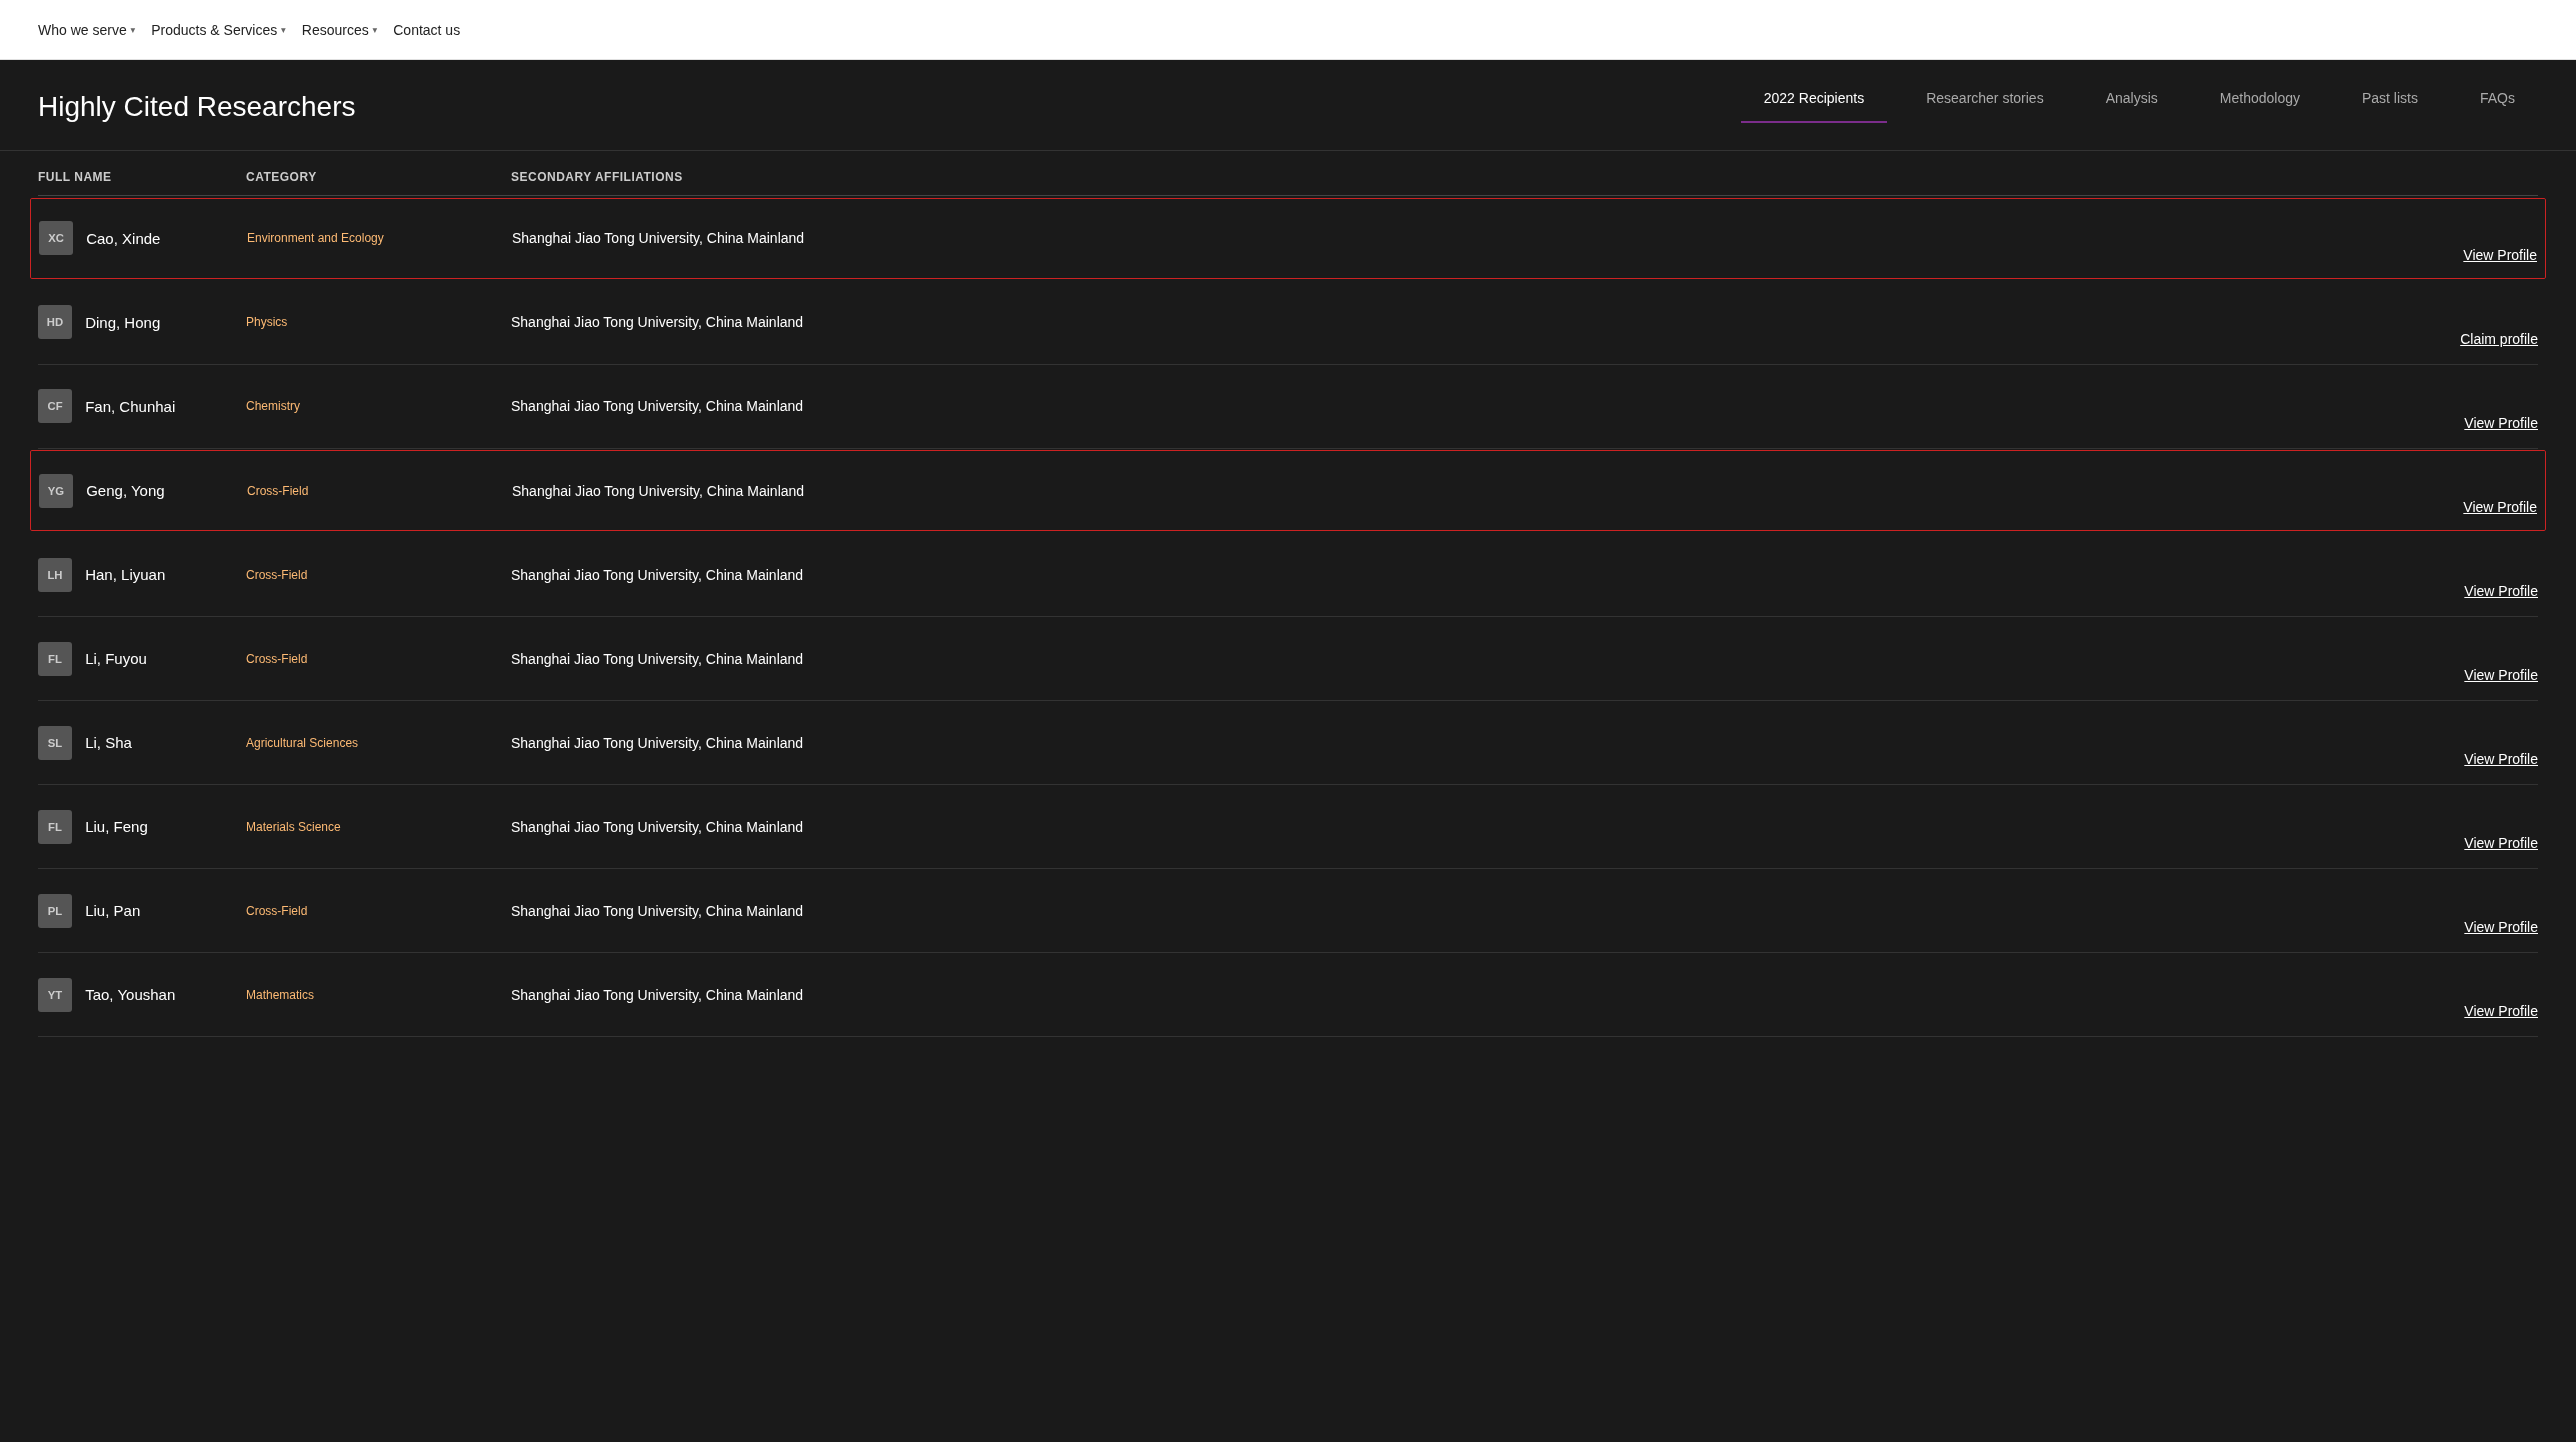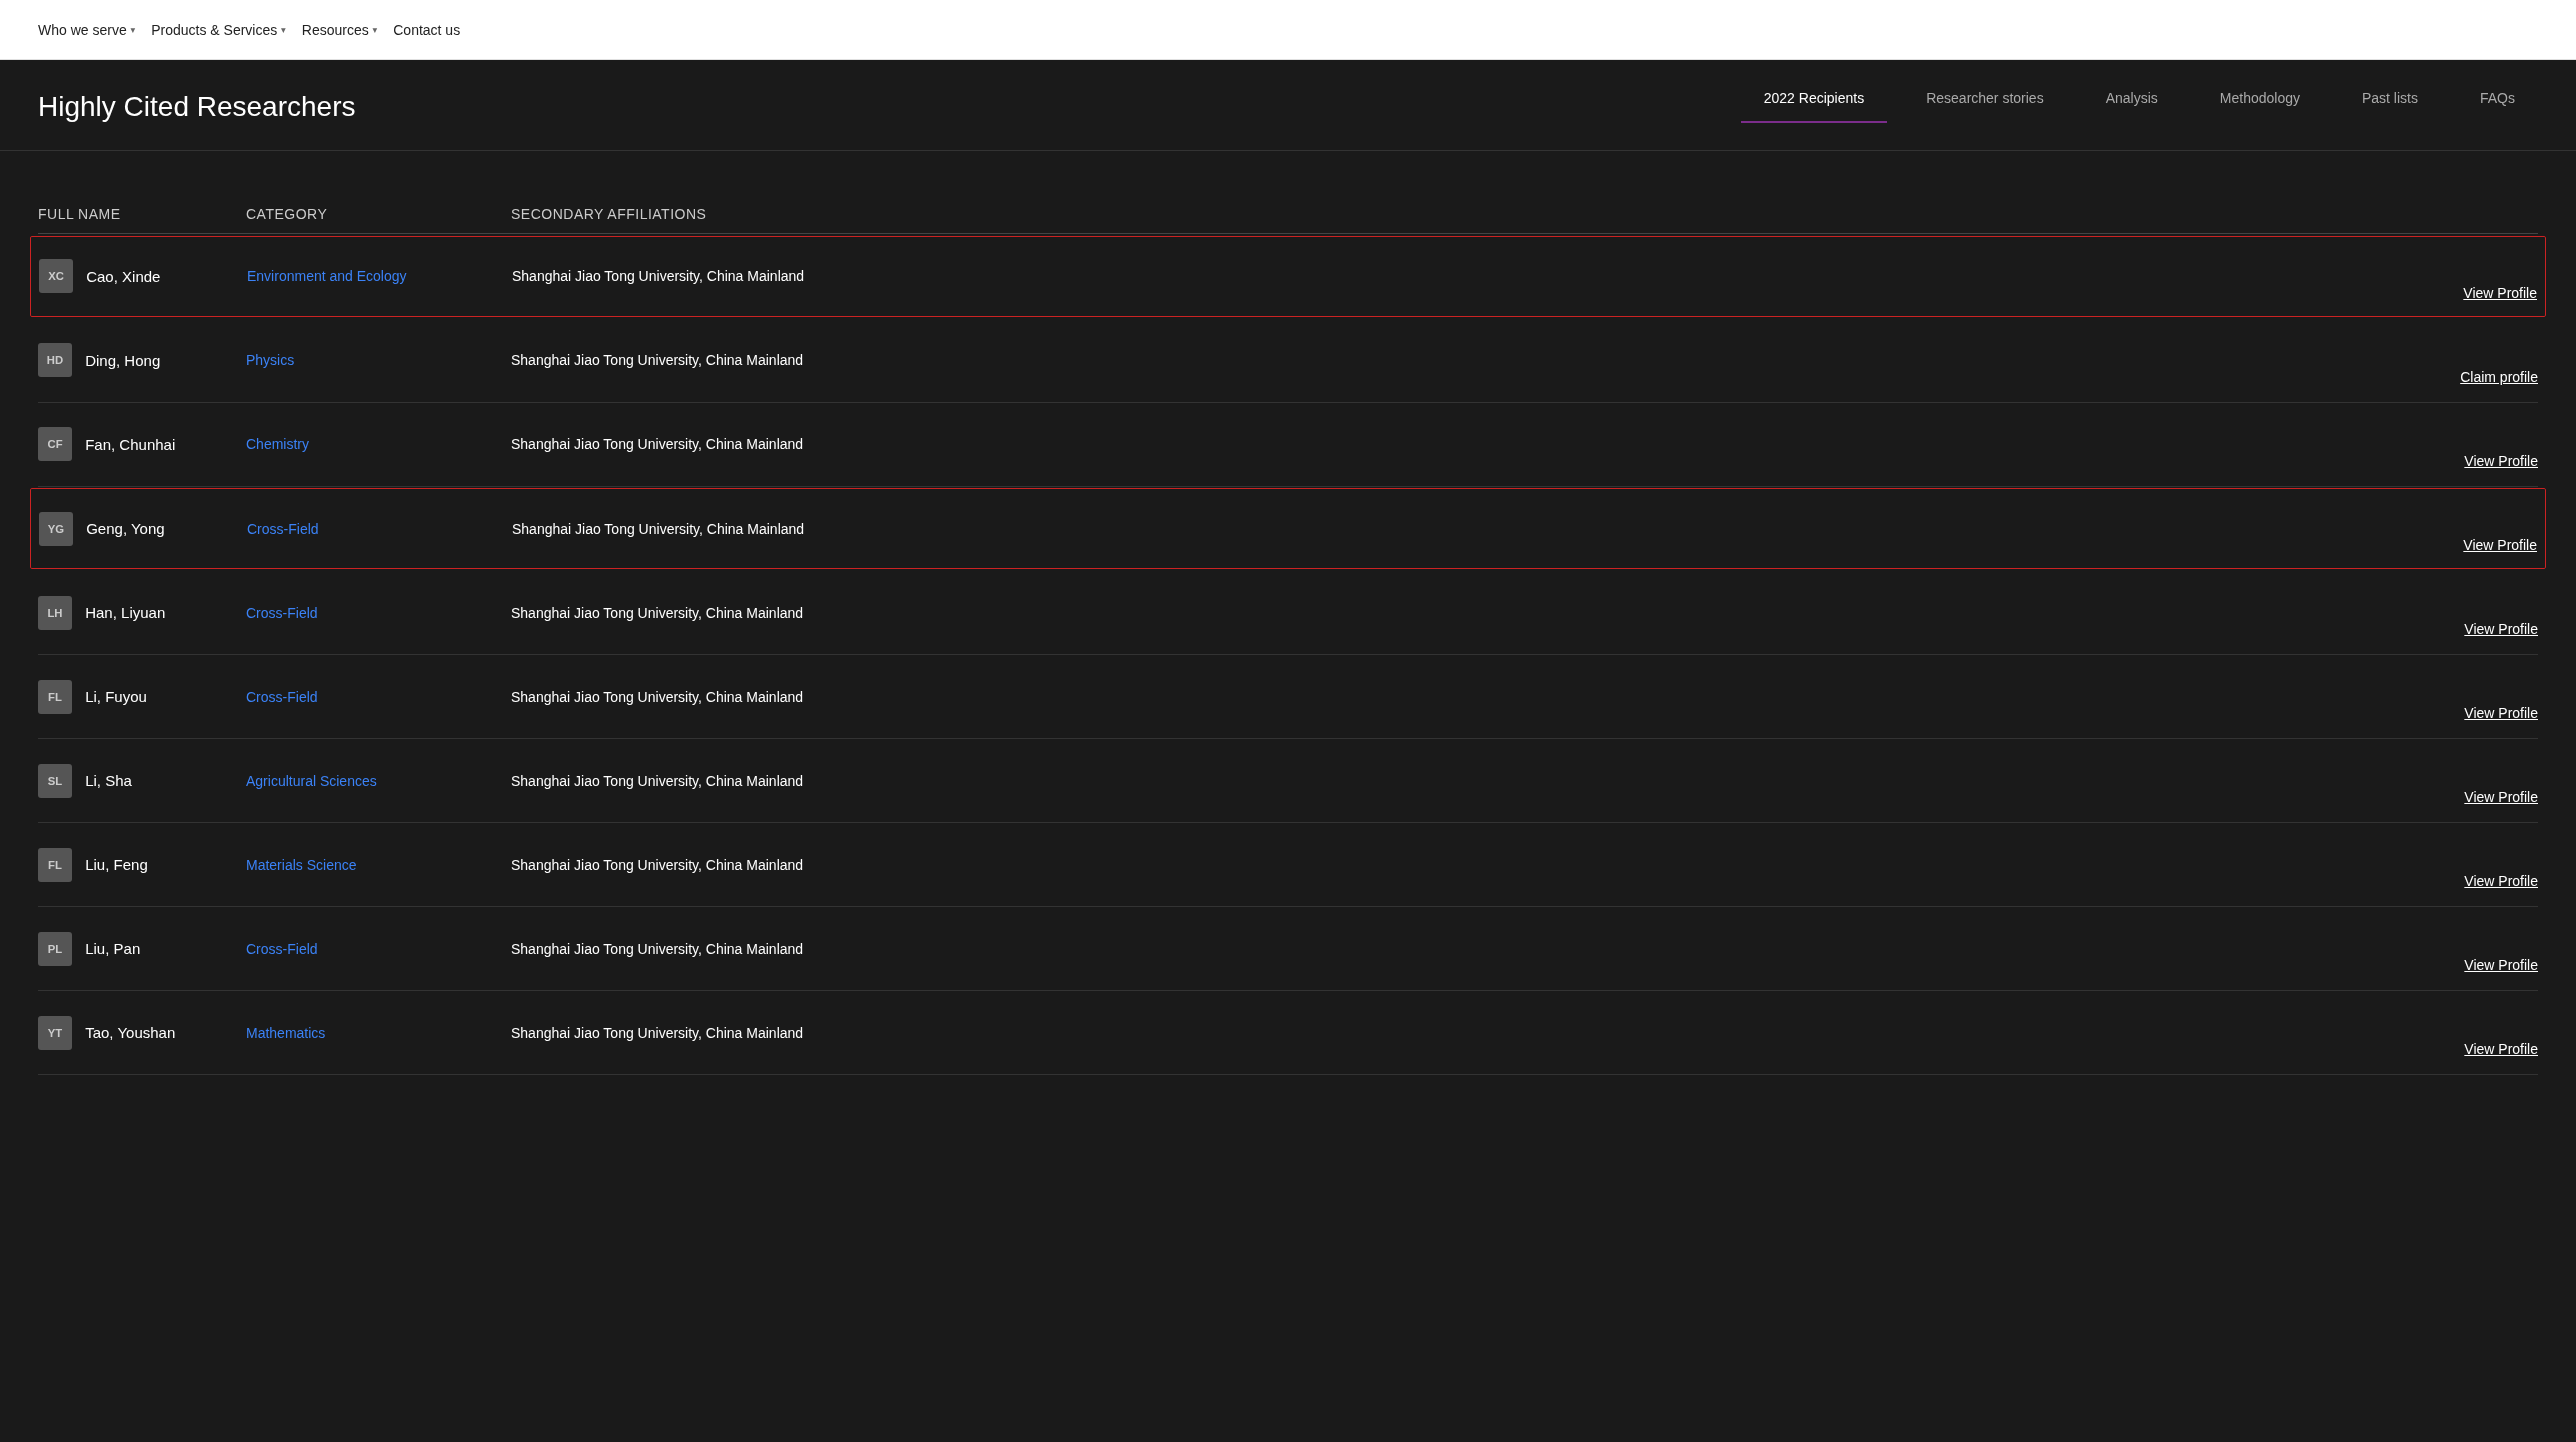--- a/index.html
+++ b/index.html
@@ -106,26 +106,25 @@
       background: #1a1a1a;
     }
 
     .table-header {
       display: grid;
       grid-template-columns: 208px 265px 1fr 321px 151px;
       padding: 19px 0 11.3px 0;
       border-bottom: 0.9px solid #444;
     }
     .col-header {
-      font-size: 14px;
-      font-weight: 400;
+      font-size: 12px;
+      font-weight: 700;
       color: #ccc;
       letter-spacing: 0.5px;
       text-transform: uppercase;
-      margin-top: 36px;
     }
 
     .table-row {
       display: grid;
       grid-template-columns: 208px 265px 1fr 321px 151px;
       align-items: center;
       padding: 17px 0;
       border-bottom: 0.9px solid #333;
       position: relative;
     }
@@ -152,22 +151,22 @@
       font-size: 11.3px;
       font-weight: 600;
       color: #ccc;
       flex-shrink: 0;
     }
     .researcher-name {
       font-size: 15px;
       color: #fff;
     }
     .category-cell {
-      font-size: 14px;
-      color: #3b82f6;
+      font-size: 12px;
+      color: #fdba74;
     }
     .affiliation-cell {
       font-size: 14px;
       color: #fff;
     }
     .secondary-cell {
       font-size: 14px;
       color: #fff;
     }
     .action-cell {

